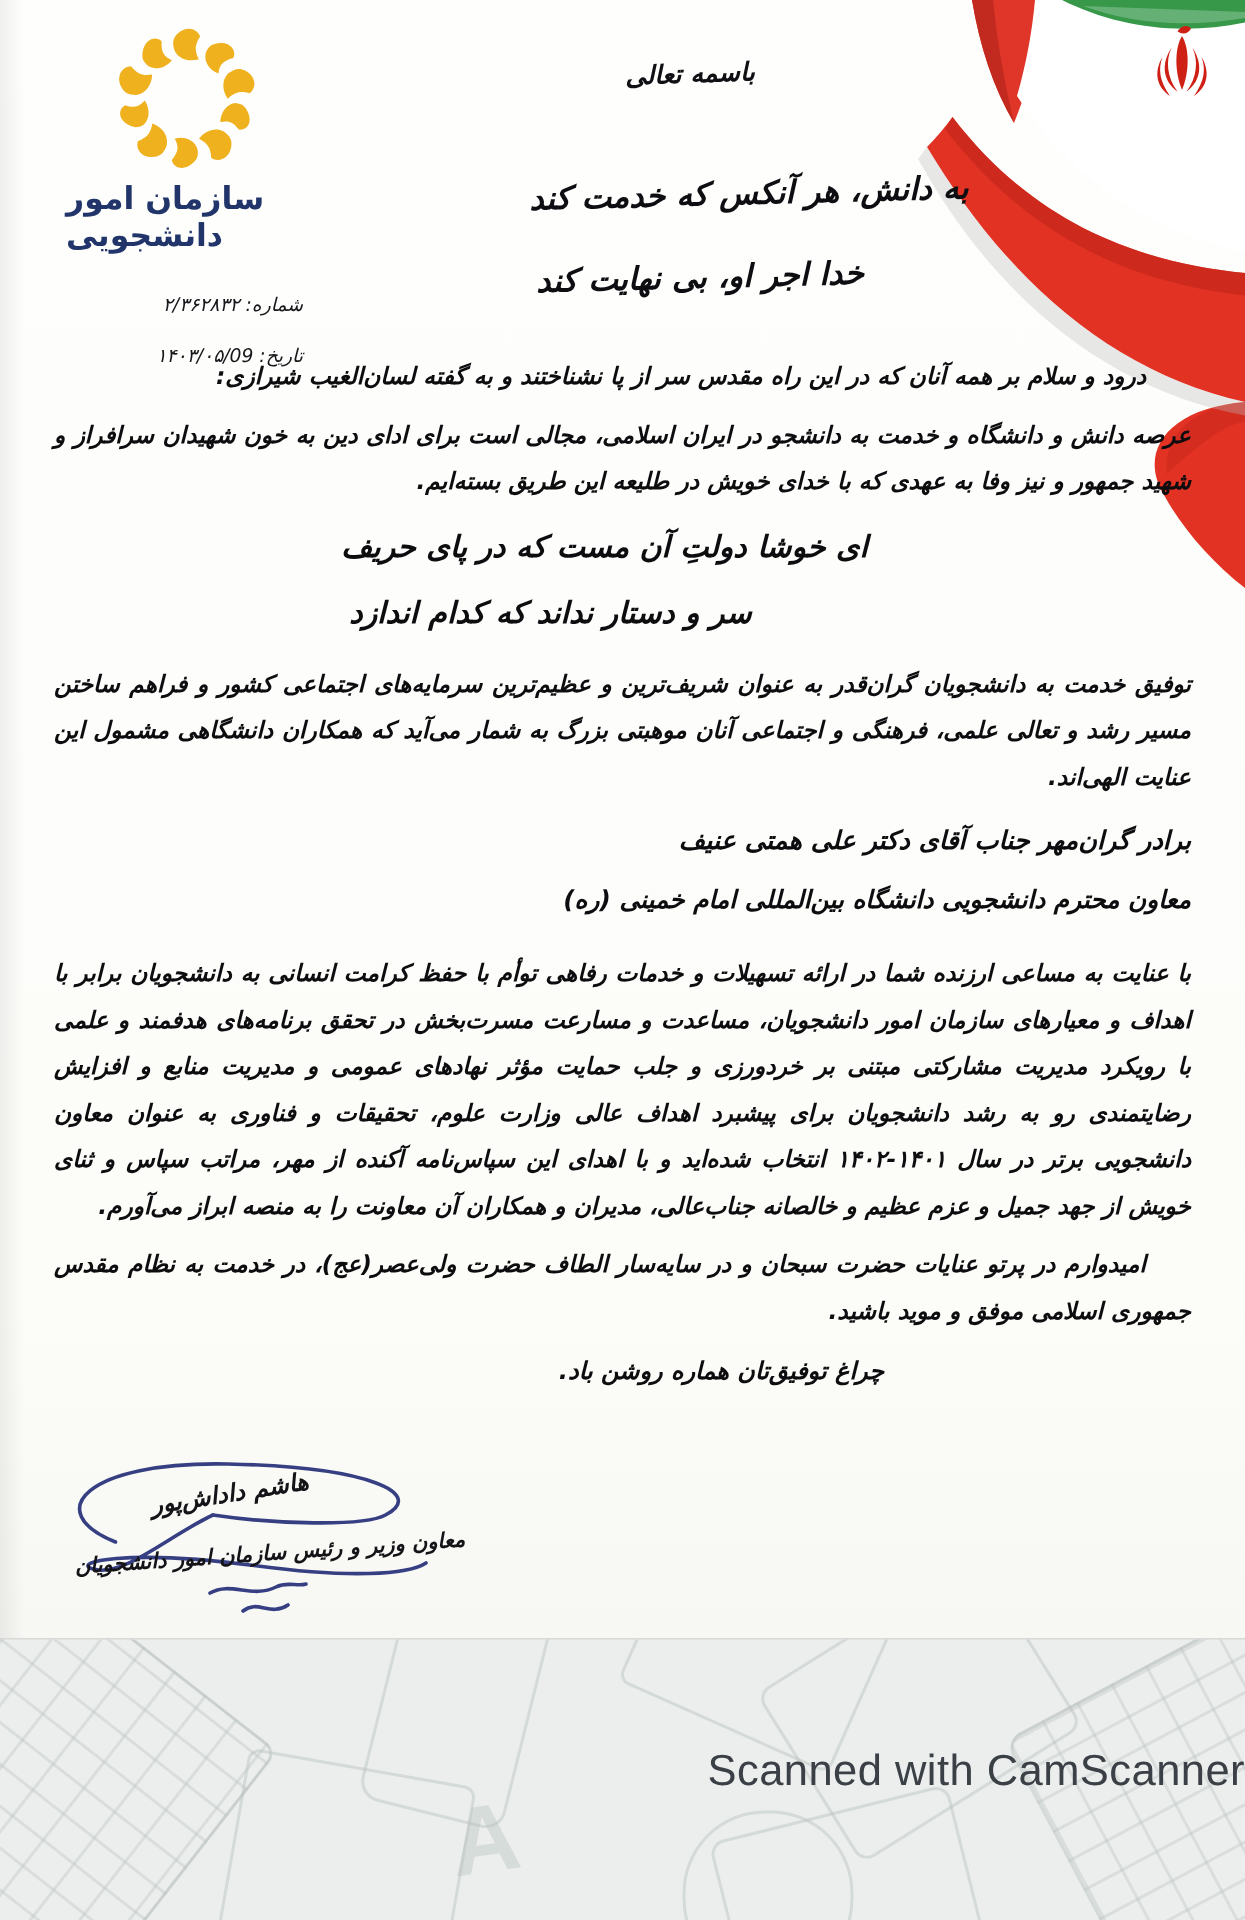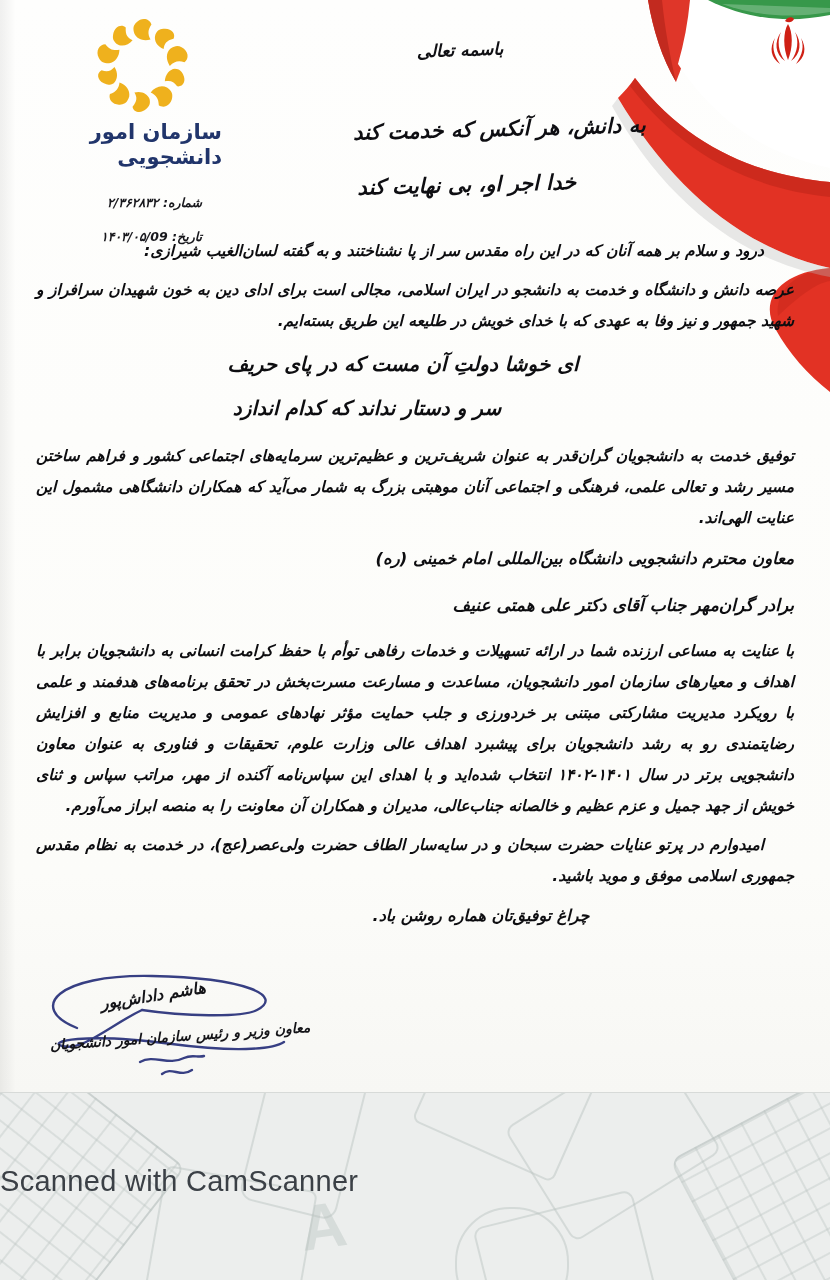--- a/index.html
+++ b/index.html
@@ -10,27 +10,27 @@
   }
 
   
   .letter { position:absolute; left:0; top:0; width:830px; height:1092px;
     background:linear-gradient(180deg,#fefefd 0%, #fcfcf9 80%, #f7f7f4 100%); }
   .letter::before { content:""; position:absolute; left:0; top:0; bottom:0; width:16px;
     background:linear-gradient(90deg, rgba(0,0,0,.06), rgba(0,0,0,0)); }
 
   .flag { position:absolute; top:0; right:0; }
 
-  .logo { position:absolute; top:14px; left:62px; width:160px; text-align:right; }
+  .logo { position:absolute; top:14px; left:44px; width:160px; text-align:left; }
   .logo-mark { display:block; margin:0 auto; }
   .logo-text { margin-top:2px; direction:rtl; color:#21356b; font-weight:bold;
     font-size:21px; line-height:1.2; letter-spacing:.5px; }
 
   .meta { position:absolute; top:186px; left:42px; width:160px; direction:rtl;
-    text-align:right; font-size:12.5px; font-weight:bold; font-style:italic;
+    text-align:right; font-size:12.5px; font-weight:normal; font-style:italic;
     color:#17171c; line-height:2.7; }
 
   .basmala { position:absolute; top:40px; left:360px; width:200px; text-align:center;
     font-size:17px; font-weight:bold; font-style:italic; color:#101014;
     transform:rotate(-2deg); }
 
   .motto { position:absolute; top:102px; left:310px; width:380px; direction:rtl;
     text-align:center; font-size:21px; font-weight:bold; font-style:italic;
     color:#0e0e12; line-height:2.6; transform:rotate(-1.5deg); }
   .motto .l2 { display:block; transform:translateX(-34px); }
@@ -59,21 +59,21 @@
   .sig-name { position:absolute; left:78px; top:20px; font-size:16px; font-weight:700;
     font-style:italic; direction:rtl; color:#141418; transform:rotate(-9deg); }
   .sig-title { position:absolute; left:18px; top:62px; width:280px; font-size:14px;
     font-weight:700; font-style:italic; direction:rtl; text-align:center;
     color:#141418; transform:rotate(-4deg); }
   .sig-scribble { position:absolute; left:0; top:0; }
 
   
   .footer { position:absolute; left:0; top:1092px; width:830px; height:188px;
     background:#eceeed; border-top:1px solid #d7dad8; overflow:hidden; }
-  .footer-text { position:relative; z-index:2; margin-top:72px; text-align:left;
+  .footer-text { position:relative; z-index:2; margin-top:72px; text-align:right;
     font-family:"Liberation Sans", sans-serif; font-size:29px; font-weight:400;
     color:#3b4046; letter-spacing:.3px; }
   .doodle { position:absolute; border:2px solid rgba(183,192,190,.45); background:transparent; z-index:1; }
   .d-grid { background-image:
       repeating-linear-gradient(0deg, rgba(183,192,190,.35) 0 2px, transparent 2px 22px),
       repeating-linear-gradient(90deg, rgba(183,192,190,.35) 0 2px, transparent 2px 26px); }
   .d1 { left:-60px; top:-10px; width:190px; height:230px; border-radius:10px; transform:rotate(38deg); }
   .d2 { left:255px; top:-35px; width:95px; height:150px; border-radius:14px; transform:rotate(14deg); }
   .d3 { left:430px; top:-60px; width:150px; height:120px; border-radius:8px; transform:rotate(24deg); }
   .d4 { right:130px; top:-20px; width:170px; height:130px; border-radius:10px; transform:rotate(-32deg); }
@@ -143,22 +143,22 @@
       <span class="l1">به دانش، هر آنکس که خدمت کند</span>
       <span class="l2">خدا اجر او، بی نهایت کند</span>
     </div>
 
     <div class="bodytext">
       <p class="para indent">درود و سلام بر همه آنان که در این راه مقدس سر از پا نشناختند و به گفته لسان‌الغیب شیرازی:</p>
       <p class="para">عرصه دانش و دانشگاه و خدمت به دانشجو در ایران اسلامی، مجالی است برای ادای دین به خون شهیدان سرافراز و شهید جمهور و نیز وفا به عهدی که با خدای خویش در طلیعه این طریق بسته‌ایم.</p>
       <div class="centerline v1">ای خوشا دولتِ آن مست که در پای حریف</div>
       <div class="centerline v2">سر و دستار نداند که کدام اندازد</div>
       <p class="para">توفیق خدمت به دانشجویان گران‌قدر به عنوان شریف‌ترین و عظیم‌ترین سرمایه‌های اجتماعی کشور و فراهم ساختن مسیر رشد و تعالی علمی، فرهنگی و اجتماعی آنان موهبتی بزرگ به شمار می‌آید که همکاران دانشگاهی مشمول این عنایت الهی‌اند.</p>
+      <div class="addr">برادر گران‌مهر جناب آقای دکتر علی همتی عنیف</div>
       <div class="addr addr2">معاون محترم دانشجویی دانشگاه بین‌المللی امام خمینی (ره)</div>
-      <div class="addr">برادر گران‌مهر جناب آقای دکتر علی همتی عنیف</div>
       <p class="para p4">با عنایت به مساعی ارزنده شما در ارائه تسهیلات و خدمات رفاهی توأم با حفظ کرامت انسانی به دانشجویان برابر با اهداف و معیارهای سازمان امور دانشجویان، مساعدت و مسارعت مسرت‌بخش در تحقق برنامه‌های هدفمند و علمی با رویکرد مدیریت مشارکتی مبتنی بر خردورزی و جلب حمایت مؤثر نهادهای عمومی و مدیریت منابع و افزایش رضایتمندی رو به رشد دانشجویان برای پیشبرد اهداف عالی وزارت علوم، تحقیقات و فناوری به عنوان معاون دانشجویی برتر در سال ۱۴۰۱-۱۴۰۲ انتخاب شده‌اید و با اهدای این سپاس‌نامه آکنده از مهر، مراتب سپاس و ثنای خویش از جهد جمیل و عزم عظیم و خالصانه جناب‌عالی، مدیران و همکاران آن معاونت را به منصه ابراز می‌آورم.</p>
       <p class="para indent p5">امیدوارم در پرتو عنایات حضرت سبحان و در سایه‌سار الطاف حضرت ولی‌عصر(عج)، در خدمت به نظام مقدس جمهوری اسلامی موفق و موید باشید.</p>
       <div class="closing">چراغ توفیق‌تان هماره روشن باد.</div>
     </div>
 
     <div class="sig">
       <svg class="sig-scribble" width="320" height="126" viewBox="0 0 320 126" aria-hidden="true">
         <g fill="none" stroke="#27307a" stroke-width="2.4" stroke-linecap="round" opacity="0.92">
           <path d="M55,62 C5,42 35,8 130,10 C225,12 262,30 235,44 C220,52 160,50 120,44"></path>
           <path d="M120,44 C90,58 60,86 40,80 C25,76 60,66 150,78 C210,86 250,84 262,76"></path>

